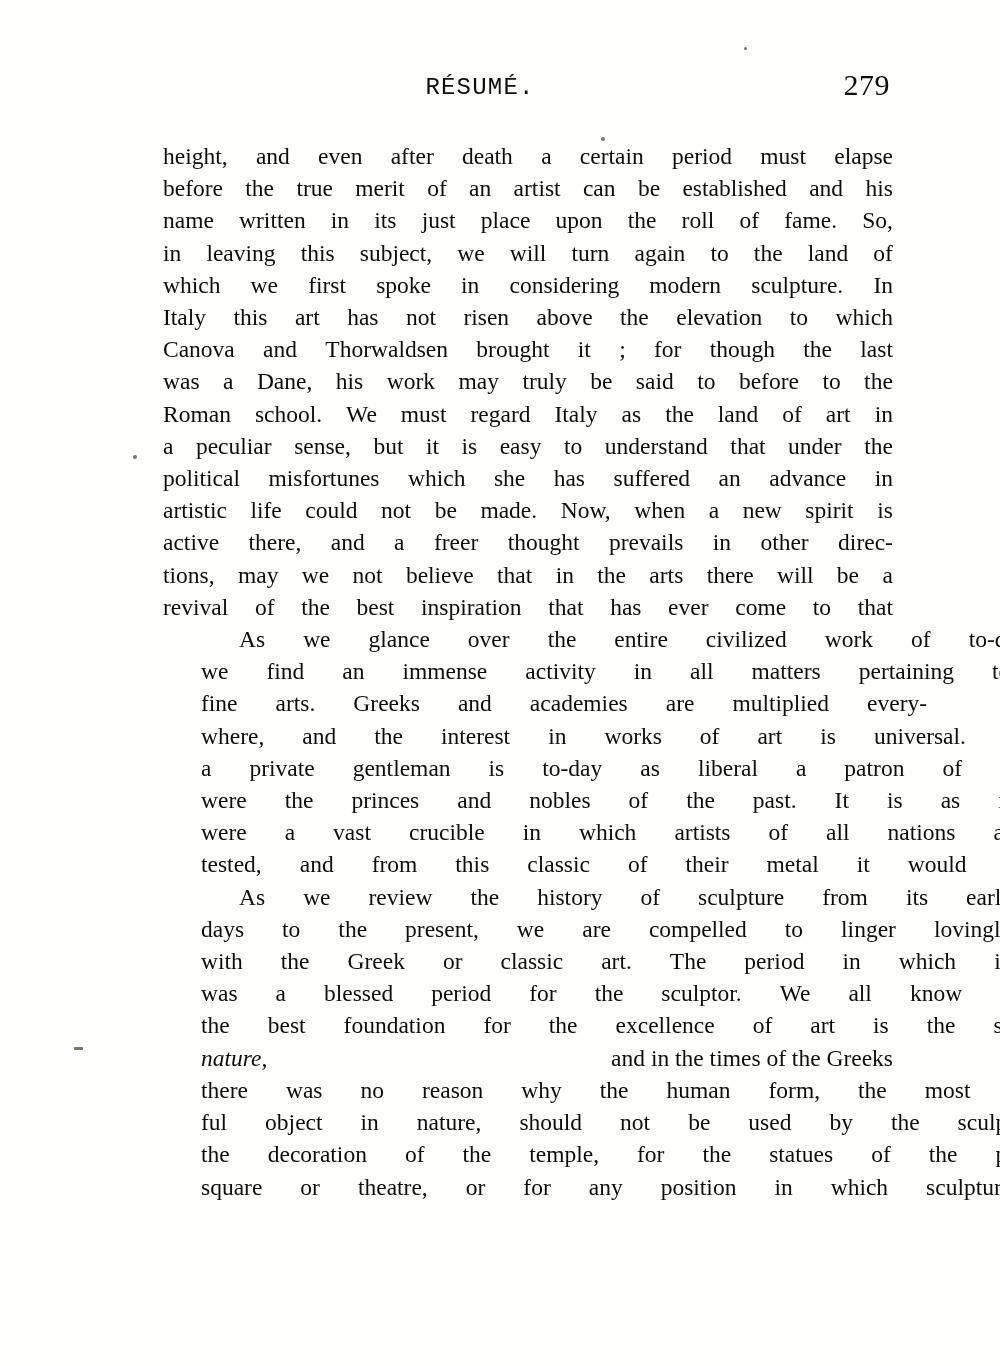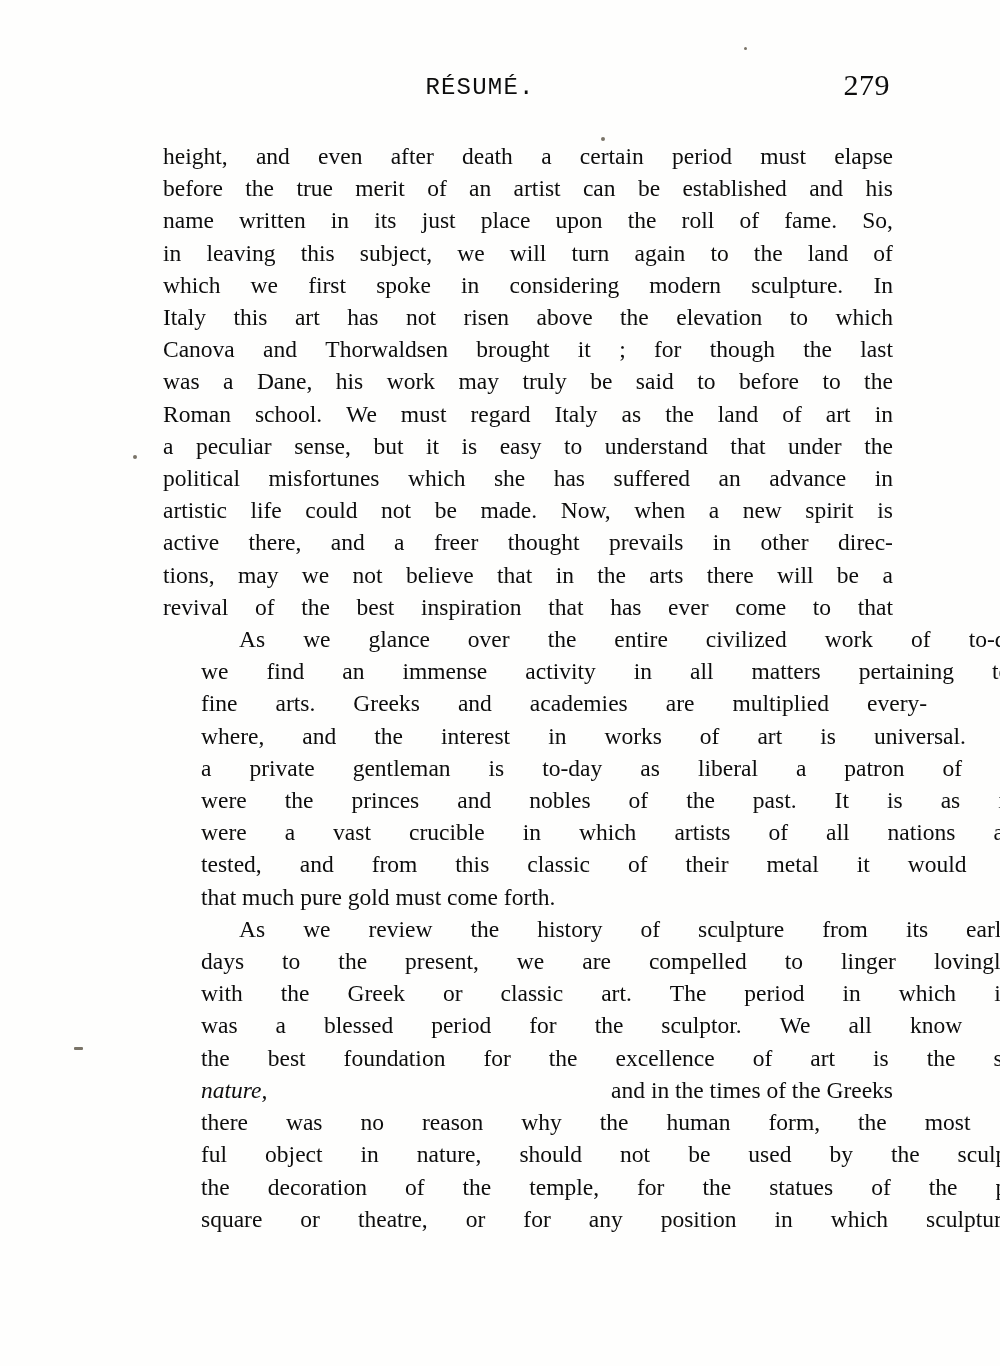--- a/index.html
+++ b/index.html
@@ -400,21 +400,20 @@
           <span>from</span>
           <span>this</span>
           <span>classic</span>
           <span>of</span>
           <span>their</span>
           <span>metal</span>
           <span>it</span>
           <span>would</span>
           <span>seem</span>
         </span>
-      <span class="last">that much pure gold must come forth.</span>
     </p>
 
     <p class="para indent">
       <span class="j lead">
           <span>As</span>
           <span>we</span>
           <span>review</span>
           <span>the</span>
           <span>history</span>
           <span>of</span>

